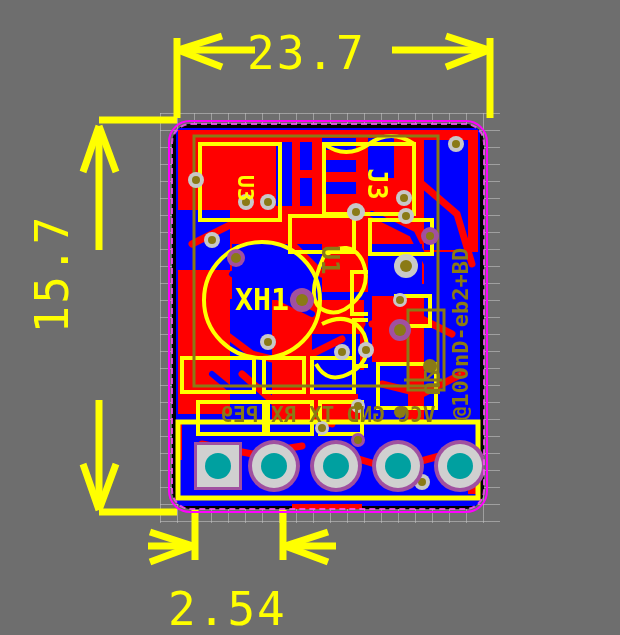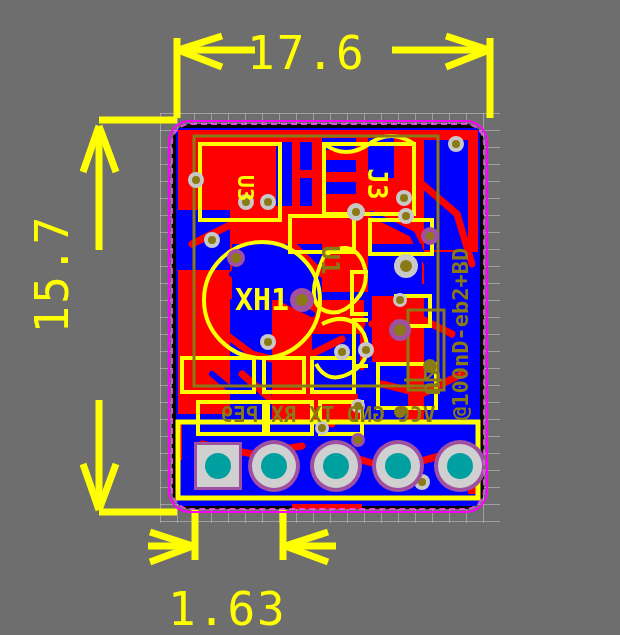--- a/index.html
+++ b/index.html
@@ -334,18 +334,18 @@
       <path d="M99 126 L83 172 M99 126 L116 172"></path>
 
       <path d="M99 510 L83 464 M99 510 L116 464"></path>
 
       <path d="M193 546 L150 532 M193 546 L150 562"></path>
 
       <path d="M285 546 L328 532 M285 546 L328 562"></path>
     </g>
   </svg>
 
-  <div class="dimtext" id="lbl-width">17.6</div>
+  <div class="dimtext" id="lbl-width">23.7</div>
 
   <div class="dimtext" id="lbl-height">15.7</div>
 
-  <div class="dimtext" id="lbl-pitch">1.63</div>
+  <div class="dimtext" id="lbl-pitch">2.54</div>
 </div>
 
 </body></html>

